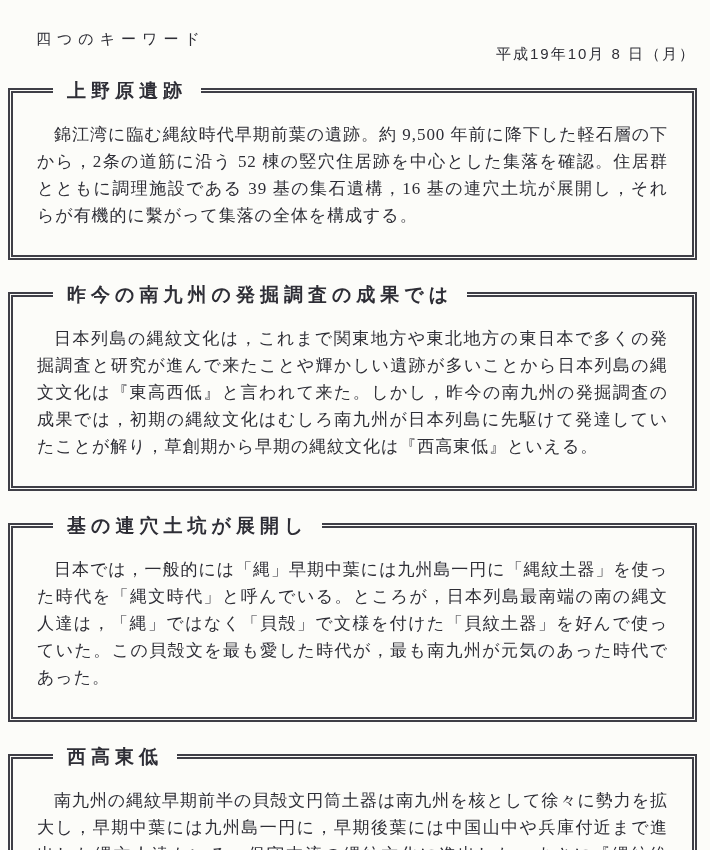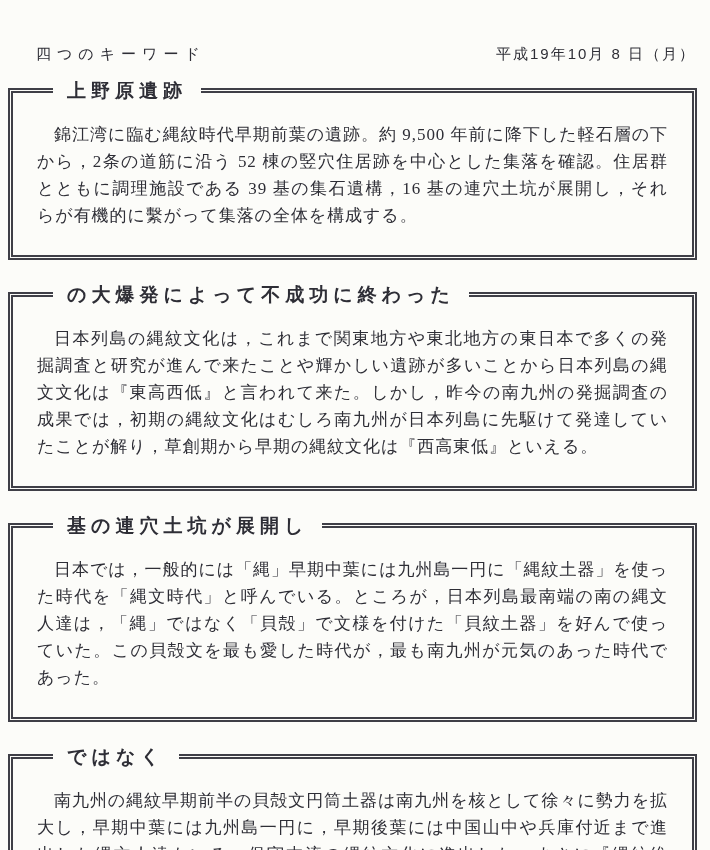--- a/index.html
+++ b/index.html
@@ -9,21 +9,21 @@
   }
   *{box-sizing:border-box;}
   html,body{margin:0;padding:0;}
   body{
     width:710px;height:850px;overflow:hidden;
     background:var(--paper);
     color:var(--ink);
     font-family:"Liberation Serif","DejaVu Serif",serif;
   }
   .page-header{
-    display:flex;justify-content:space-between;align-items:flex-end;
+    display:flex;justify-content:space-between;align-items:center;
     padding:9px 14px 0 36px;
   }
   .keywords-label{
     font-family:"Liberation Sans","DejaVu Sans",sans-serif;
     font-size:15px;letter-spacing:6px;padding-top:5px;
   }
   .date-label{
     font-family:"Liberation Sans","DejaVu Sans",sans-serif;
     font-size:15px;letter-spacing:2px;margin-top:36px;
   }
@@ -65,27 +65,27 @@
 </div>
 
 <div class="sections">
 
   <div class="kbox">
     <div class="kbox-title">上野原遺跡</div>
     <p>錦江湾に臨む縄紋時代早期前葉の遺跡。約 9,500 年前に降下した軽石層の下から，2条の道筋に沿う 52 棟の竪穴住居跡を中心とした集落を確認。住居群とともに調理施設である 39 基の集石遺構，16 基の連穴土坑が展開し，それらが有機的に繫がって集落の全体を構成する。</p>
   </div>
 
   <div class="kbox">
-    <div class="kbox-title">の大爆発によって不成功に終わった</div>
+    <div class="kbox-title">昨今の南九州の発掘調査の成果では</div>
     <p>日本列島の縄紋文化は，これまで関東地方や東北地方の東日本で多くの発掘調査と研究が進んで来たことや輝かしい遺跡が多いことから日本列島の縄文文化は『東高西低』と言われて来た。しかし，昨今の南九州の発掘調査の成果では，初期の縄紋文化はむしろ南九州が日本列島に先駆けて発達していたことが解り，草創期から早期の縄紋文化は『西高東低』といえる。</p>
   </div>
 
   <div class="kbox">
     <div class="kbox-title">基の連穴土坑が展開し</div>
     <p>日本では，一般的には「縄」早期中葉には九州島一円に「縄紋土器」を使った時代を「縄文時代」と呼んでいる。ところが，日本列島最南端の南の縄文人達は，「縄」ではなく「貝殻」で文様を付けた「貝紋土器」を好んで使っていた。この貝殻文を最も愛した時代が，最も南九州が元気のあった時代であった。</p>
   </div>
 
   <div class="kbox">
-    <div class="kbox-title">ではなく</div>
+    <div class="kbox-title">西高東低</div>
     <p>南九州の縄紋早期前半の貝殻文円筒土器は南九州を核として徐々に勢力を拡大し，早期中葉には九州島一円に，早期後葉には中国山中や兵庫付近まで進出した縄文人達もいる。保守本流の縄紋文化に進出した，まさに『縄紋維新』であった。しかし，この縄文維新は，硫黄島の「鬼界カルデラ」の大爆発によって不成功に終わった。鹿児島が元気であったのは『明治維新』の前は「縄紋時代早期」の『縄紋維新』であった。</p>
   </div>
 
 </div>
 
 </body></html>

